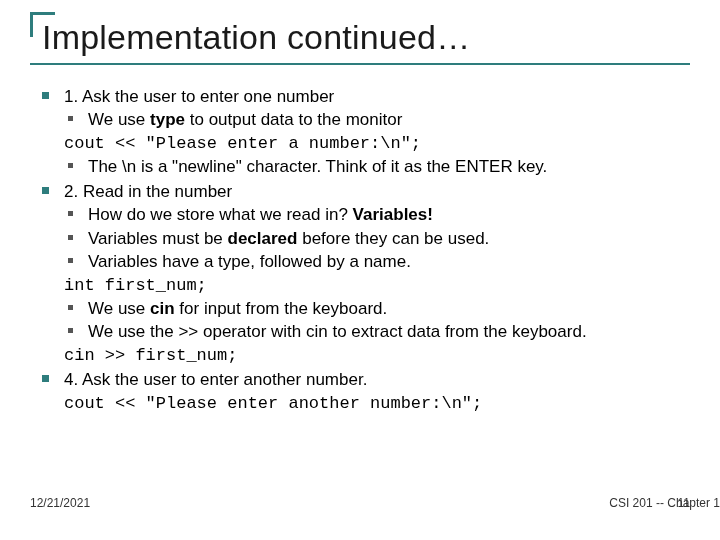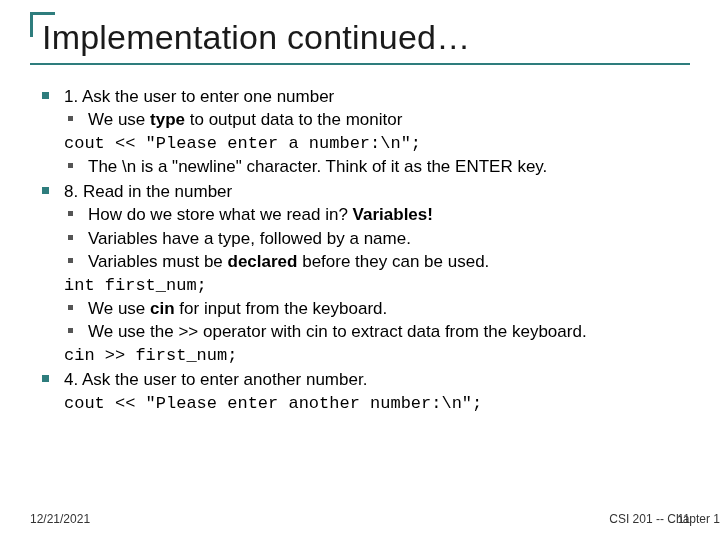--- a/index.html
+++ b/index.html
@@ -79,21 +79,21 @@
   .code {
     font-family: "Courier New", Courier, monospace;
     padding-left: 28px;
     margin-top: 1px;
     font-size: 17px;
     white-space: nowrap;
   }
   .b { font-weight: 700; }
   .footer {
     position: absolute;
-    bottom: 10px;
+    bottom: 26px;
     left: 0;
     right: 0;
     height: 18px;
     font-size: 12px;
     color: #333333;
   }
   .f-left { position: absolute; left: 30px; }
   .f-center { position: absolute; left: 0; right: 0; text-align: right; }
   .f-right { position: absolute; right: 30px; margin-left: 48px; }
 </style>
@@ -122,36 +122,36 @@
 
     <div class="code">cout &lt;&lt; "Please enter a number:\n";</div>
 
     <div class="lvl2">
       <span class="small-bullet"></span>
       <span>The \n is a "newline" character. Think of it as the ENTER key.</span>
     </div>
 
     <div class="lvl1">
       <span class="square-bullet"></span>
-      <span>8. Read in the number</span>
+      <span>2. Read in the number</span>
     </div>
 
     <div class="lvl2">
       <span class="small-bullet"></span>
       <span>How do we store what we read in? </span><span class="b">Variables!</span>
     </div>
 
     <div class="lvl2">
       <span class="small-bullet"></span>
-      <span>Variables have a type, followed by a name.</span>
+      <span>Variables must be </span><span class="b">declared</span><span> before they can be used.</span>
     </div>
 
     <div class="lvl2">
       <span class="small-bullet"></span>
-      <span>Variables must be </span><span class="b">declared</span><span> before they can be used.</span>
+      <span>Variables have a type, followed by a name.</span>
     </div>
 
     <div class="code">int first_num;</div>
 
     <div class="lvl2">
       <span class="small-bullet"></span>
       <span>We use </span><span class="b">cin</span><span> for input from the keyboard.</span>
     </div>
 
     <div class="lvl2">

